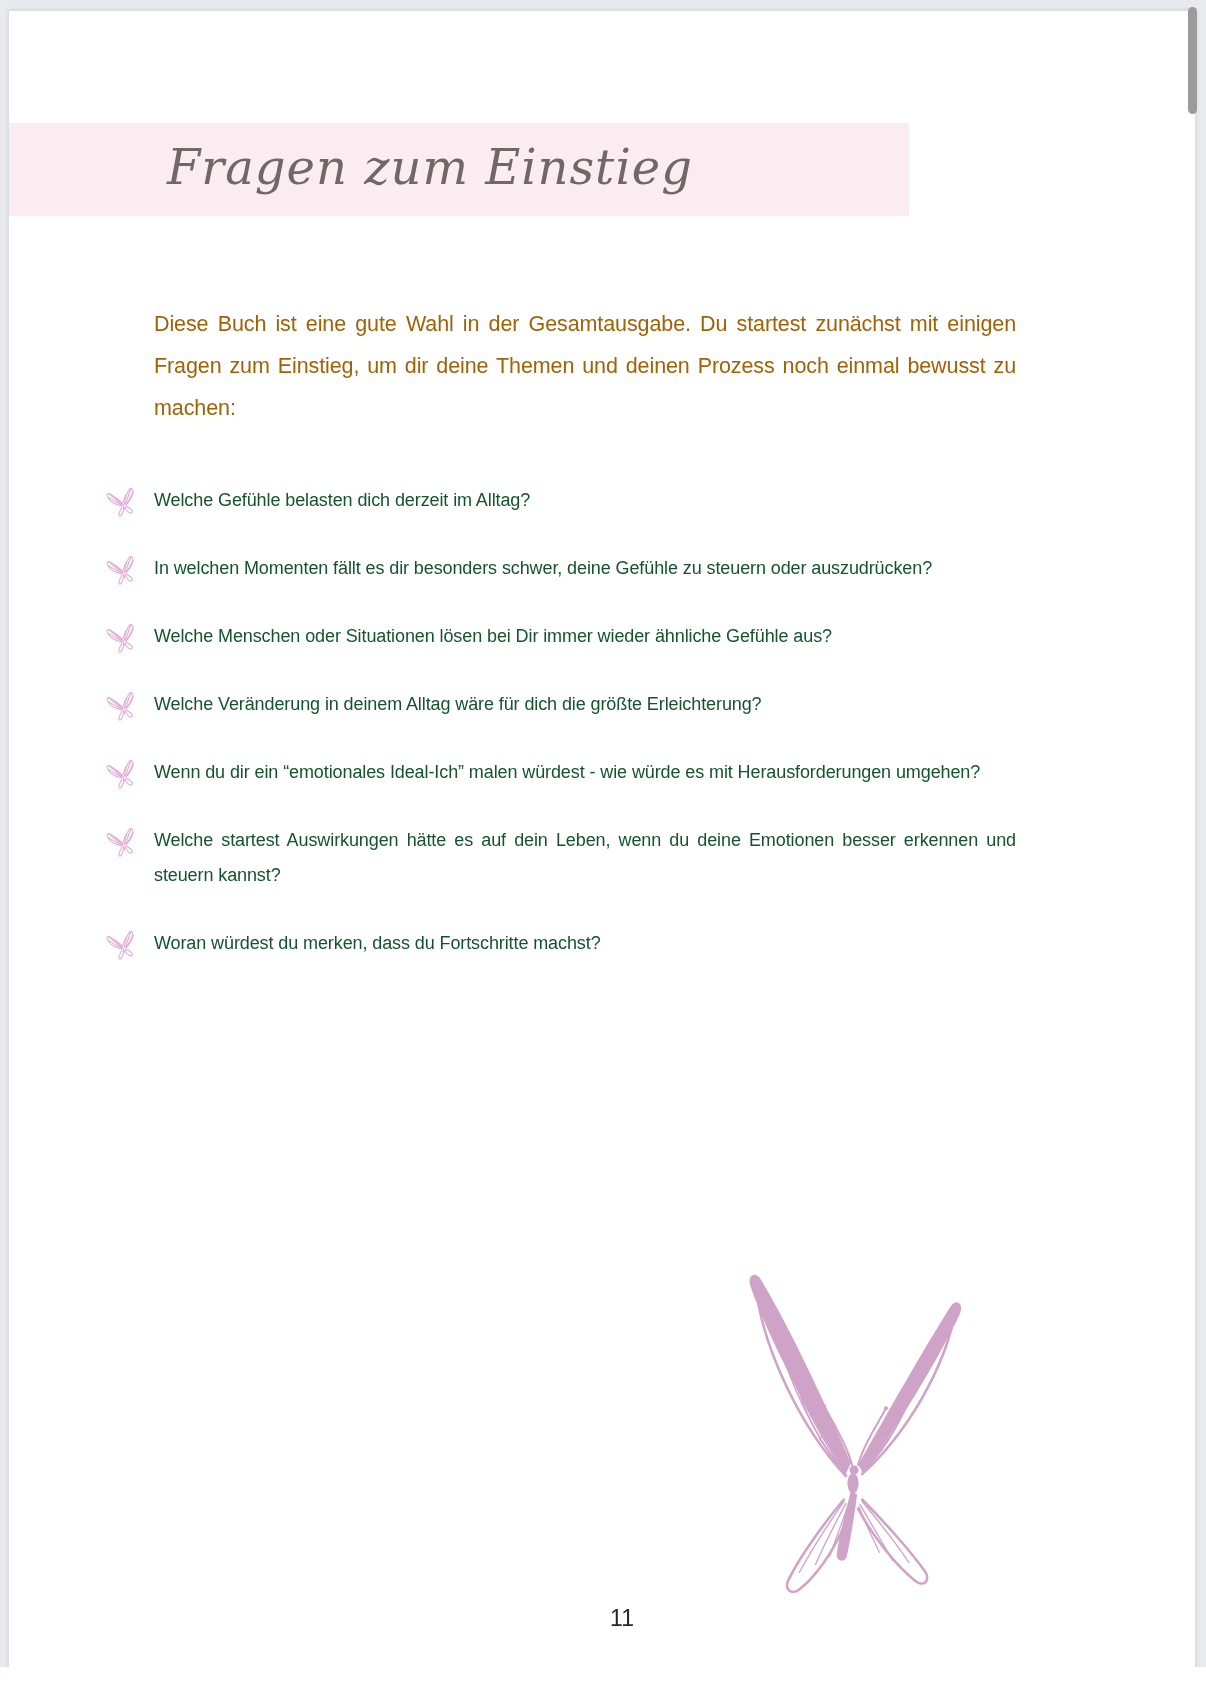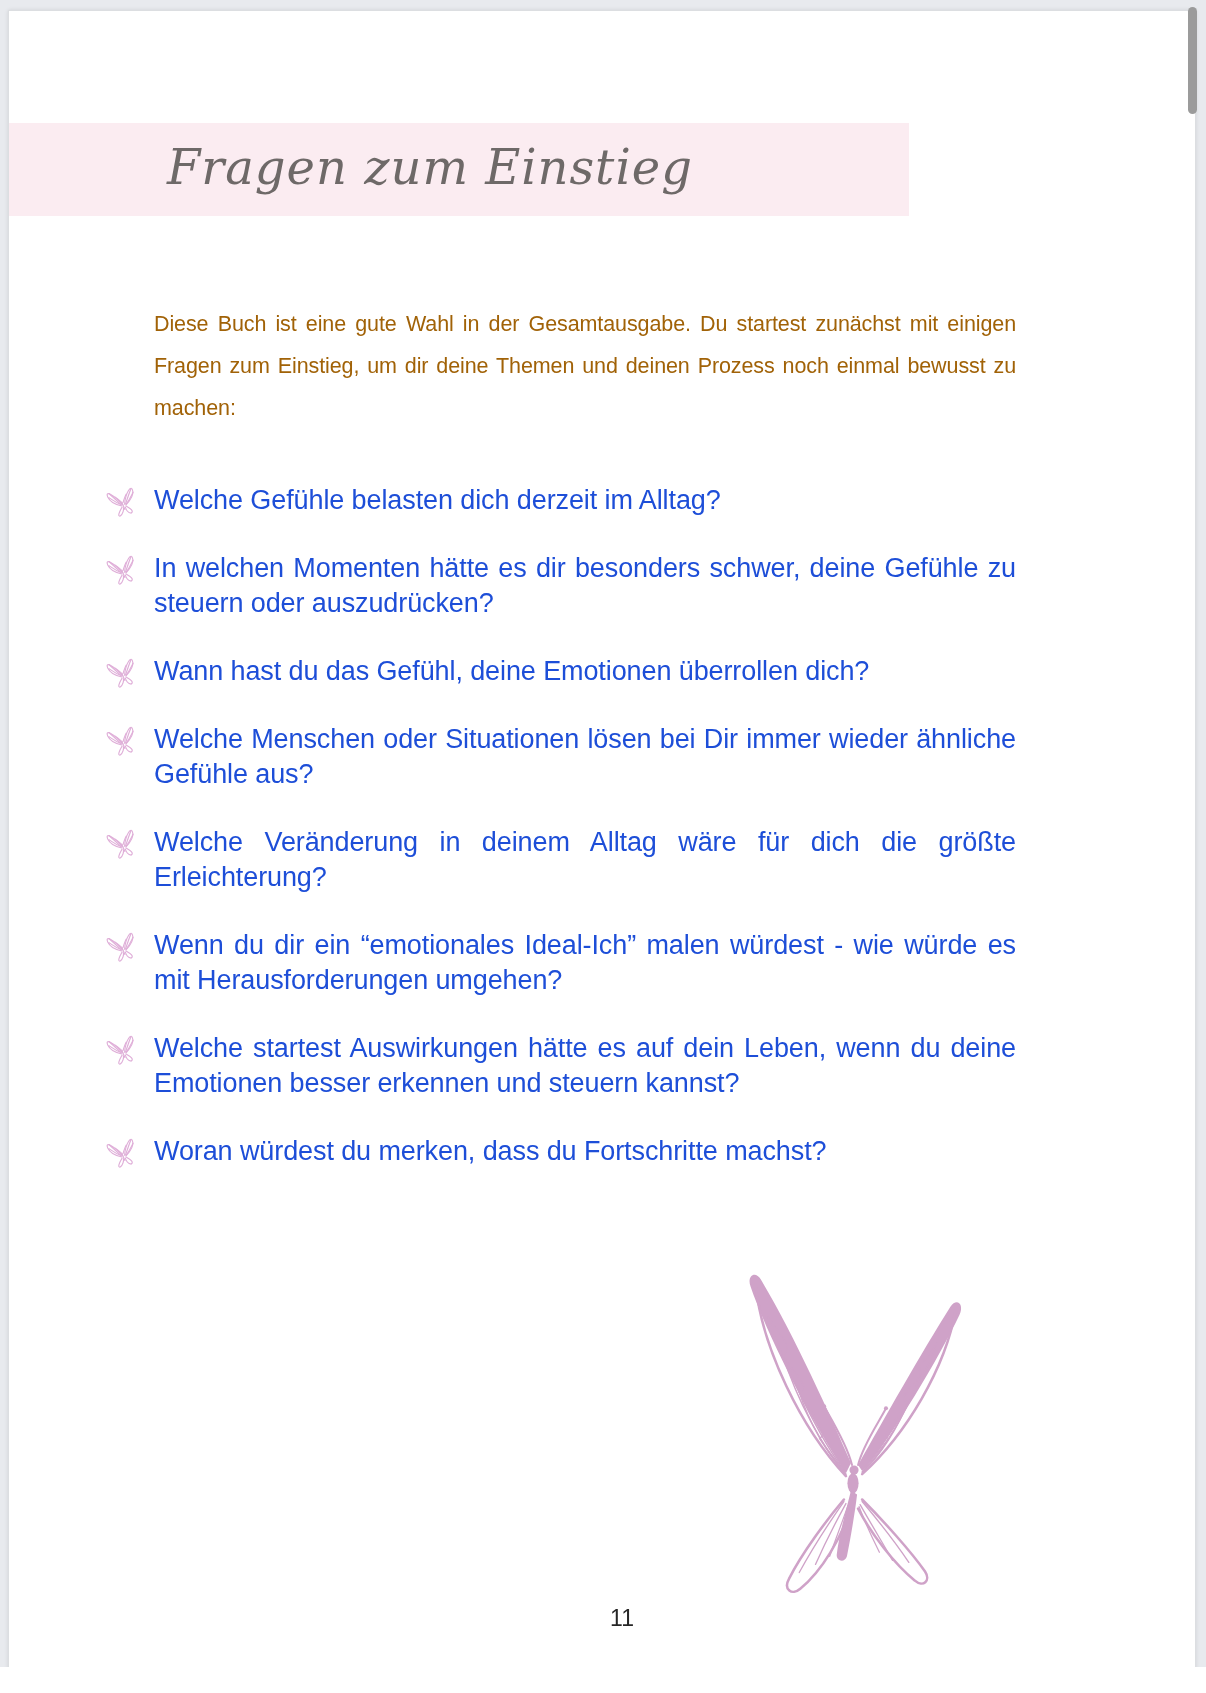--- a/index.html
+++ b/index.html
@@ -52,22 +52,22 @@
     position:absolute; left:145px; top:472px;
     width:862px;
   }
   .q-row { position:relative; margin-bottom:33px; }
   .q-icon {
     position:absolute; left:-50px; top:-1px;
     width:37px; height:37px;
   }
   .q-text {
     display:block;
-    font-size:27px; line-height:35px;
-    color:#1d4ed8;
+    font-size:18px; line-height:35px;
+    color:#14532d;
     text-align:justify; text-align-last:left;
     letter-spacing:-0.1px;
   }
   .illustration {
     position:absolute; left:718px; top:1243px;
     width:250px; height:350px;
   }
   .page-number {
     position:absolute; left:0; top:1594px;
     width:100%;
@@ -114,29 +114,23 @@
         <svg class="q-icon" viewBox="0 0 36 36">
             <use href="#bfly-bullet" transform="rotate(-15 18 18)"></use>
           </svg>
         <span class="q-text">Welche Gefühle belasten dich derzeit im Alltag?</span>
       </div>
 
       <div class="q-row">
         <svg class="q-icon" viewBox="0 0 36 36">
             <use href="#bfly-bullet" transform="rotate(-15 18 18)"></use>
           </svg>
-        <span class="q-text">In welchen Momenten hätte es dir besonders schwer, deine Gefühle zu steuern oder auszudrücken?</span>
-      </div>
-
-      <div class="q-row">
-        <svg class="q-icon" viewBox="0 0 36 36">
-            <use href="#bfly-bullet" transform="rotate(-15 18 18)"></use>
-          </svg>
-        <span class="q-text">Wann hast du das Gefühl, deine Emotionen überrollen dich?</span>
-      </div>
+        <span class="q-text">In welchen Momenten fällt es dir besonders schwer, deine Gefühle zu steuern oder auszudrücken?</span>
+      </div>
+
 
       <div class="q-row">
         <svg class="q-icon" viewBox="0 0 36 36">
             <use href="#bfly-bullet" transform="rotate(-15 18 18)"></use>
           </svg>
         <span class="q-text">Welche Menschen oder Situationen lösen bei Dir immer wieder ähnliche Gefühle aus?</span>
       </div>
 
 
       <div class="q-row">

